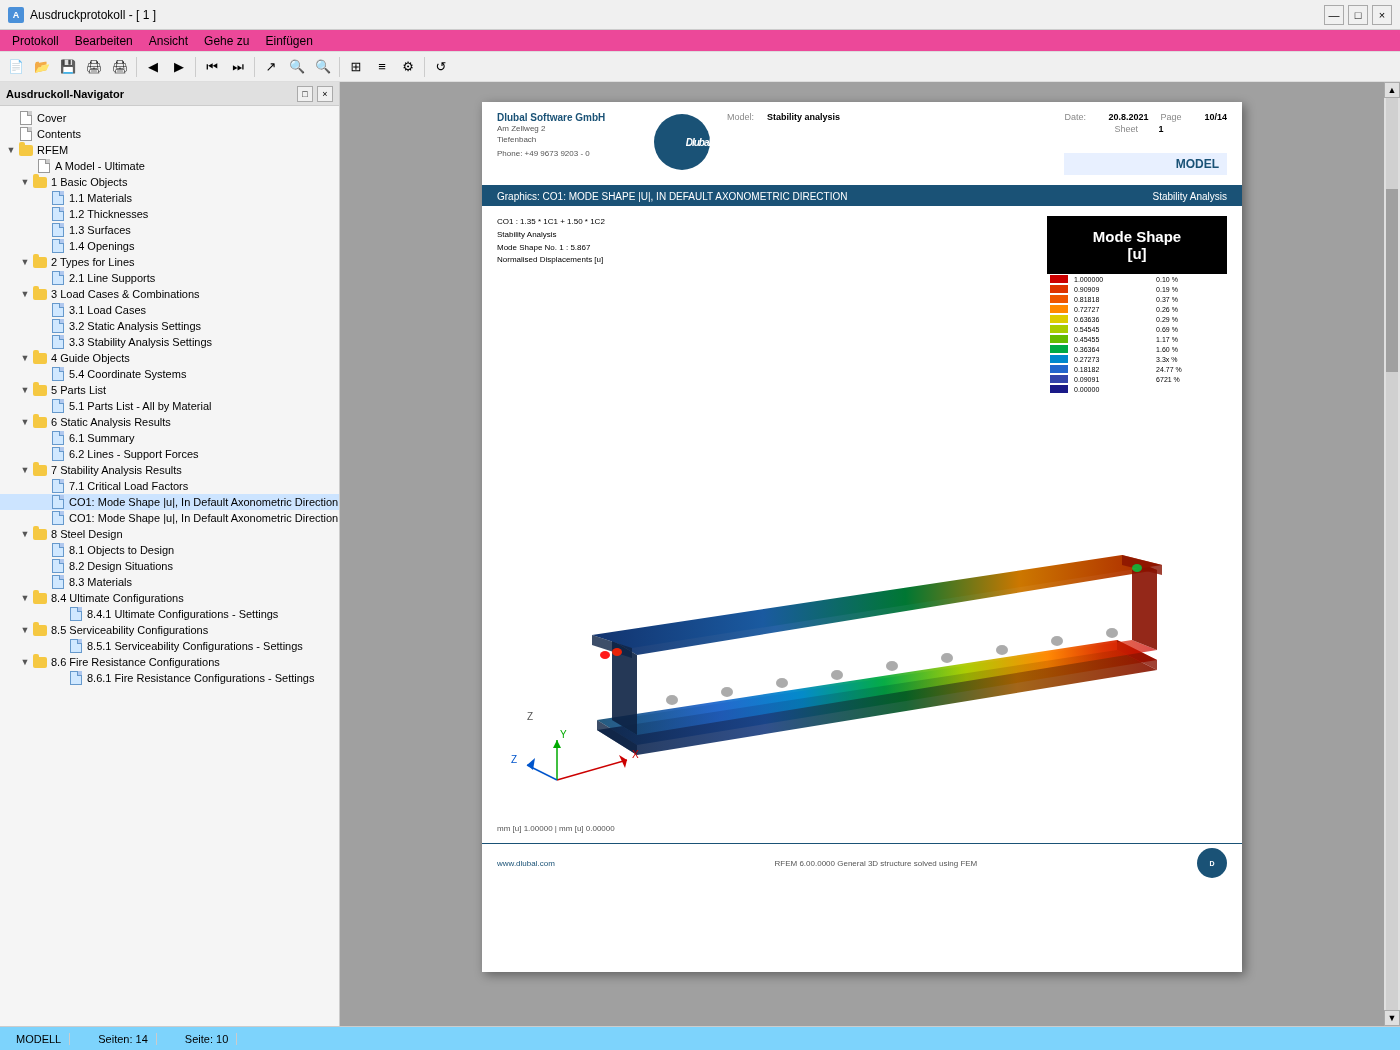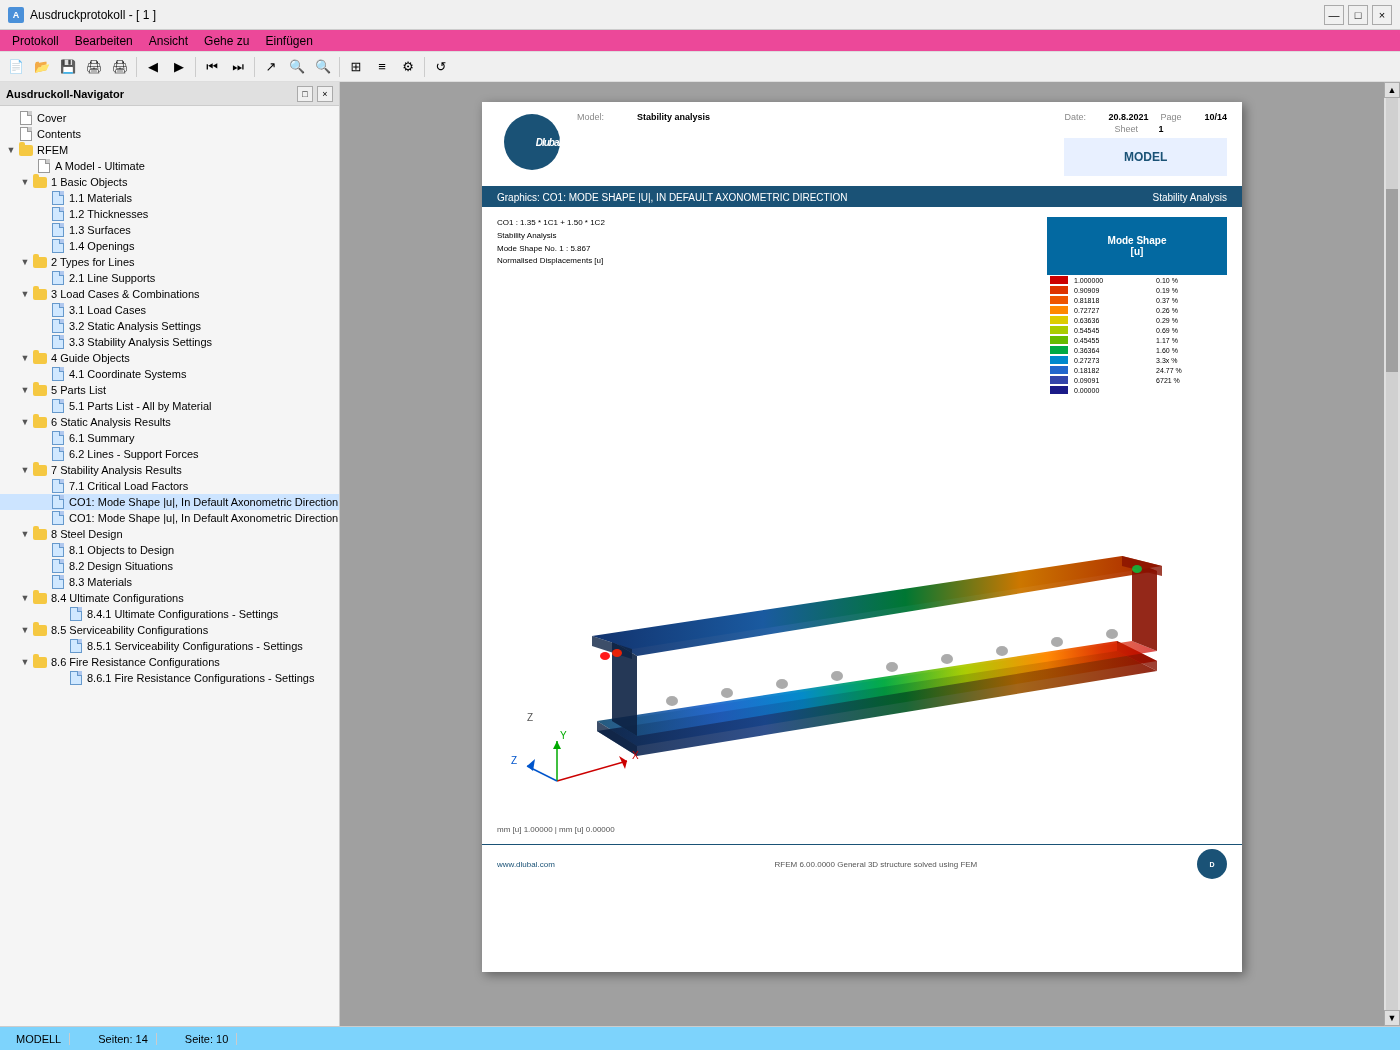--- a/index.html
+++ b/index.html
@@ -55,35 +55,35 @@
 
     
     .page-header { display: flex; padding: 10px 15px; border-bottom: 2px solid #1a5276; gap: 10px; align-items: flex-start; }
     .company-info { min-width: 140px; }
     .company-name { font-size: 10px; font-weight: bold; color: #1a5276; }
     .company-detail { font-size: 8px; color: #555; line-height: 1.4; }
     .company-phone { font-size: 8px; color: #555; margin-top: 4px; }
     .logo-area { display: flex; align-items: center; justify-content: center; width: 70px; height: 60px; }
     .dlubal-logo { width: 56px; height: 56px; background: #1a5276; border-radius: 50%; display: flex; align-items: center; justify-content: center; color: white; font-size: 11px; font-weight: bold; font-style: italic; }
     .model-info { flex: 1; }
-    .model-row { display: flex; gap: 20px; margin-bottom: 2px; font-size: 9px; }
+    .model-row { display: flex; gap: 0; margin-bottom: 2px; font-size: 9px; }
     .model-label { color: #888; min-width: 40px; }
     .model-value { color: #000; font-weight: bold; }
     .date-info { min-width: 160px; font-size: 9px; }
     .date-row { display: flex; gap: 4px; margin-bottom: 2px; }
-    .model-title-row { background: #e8f0ff; padding: 12px 8px; text-align: center; font-size: 12px; font-weight: bold; color: #1a5276; margin-top: 4px; }
+    .model-title-row { background: #e8f0ff; padding: 4px 8px; text-align: right; font-size: 12px; font-weight: bold; color: #1a5276; margin-top: 19px; }
 
     
     .graphics-bar { background: #1a5276; color: white; padding: 4px 15px; font-size: 10px; font-weight: normal; display: flex; justify-content: space-between; }
 
     
     .page-content { padding: 10px 15px; }
 
     
-    .legend-title { font-size: 10px; font-weight: bold; text-align: center; background: #0369a1; color: white; padding: 18px; }
+    .legend-title { font-size: 15px; font-weight: bold; text-align: center; background: #000000; color: white; padding: 12px; }
     .legend-table { width: 100%; border-collapse: collapse; font-size: 7px; }
     .legend-table td { padding: 1px 3px; }
     .legend-color-cell { width: 20px; }
 
     
     .viz-area { height: 420px; display: flex; align-items: center; justify-content: center; position: relative; overflow: hidden; background: white; }
     .viz-svg { width: 100%; height: 100%; }
 
     
     .page-footer { border-top: 1px solid #1a5276; padding: 4px 15px; display: flex; align-items: center; justify-content: space-between; font-size: 8px; }
@@ -306,21 +306,21 @@
           </span>
         <span class="tree-label">4 Guide Objects</span>
       </div>
 
       <div class="tree-item">
         <div class="tree-indent" style="width:36px"></div>
         <span class="tree-toggle"> </span>
         <span class="tree-icon">
             <div class="icon-page-blue"></div>
           </span>
-        <span class="tree-label">4.1 Coordinate Systems</span>
+        <span class="tree-label">5.4 Coordinate Systems</span>
       </div>
 
       <div class="tree-item">
         <div class="tree-indent" style="width:18px"></div>
         <span class="tree-toggle">▼</span>
         <span class="tree-icon">
             <div class="icon-folder"></div>
           </span>
         <span class="tree-label">5 Parts List</span>
       </div>
@@ -487,20 +487,26 @@
         <span class="tree-label">8.6.1 Fire Resistance Configurations - Settings</span>
       </div>
 
     </div>
   </div>
 
   <div class="content-area">
     <div class="doc-page">
 
       <div class="page-header">
+        <div class="company-info">
+          <div class="company-name">Dlubal Software GmbH</div>
+          <div class="company-detail">Am Zellweg 2</div>
+          <div class="company-detail">Tiefenbach</div>
+          <div class="company-phone">Phone: +49 9673 9203 - 0</div>
+        </div>
         <div class="logo-area">
           <div class="dlubal-logo">
             <span style="font-size:10px; letter-spacing:-1px;margin-left:32px;">Dlubal</span>
           </div>
         </div>
         <div class="model-info">
           <div class="model-row">
             <span class="model-label">Model:</span>
             <span class="model-value">Stability analysis</span>
           </div>

